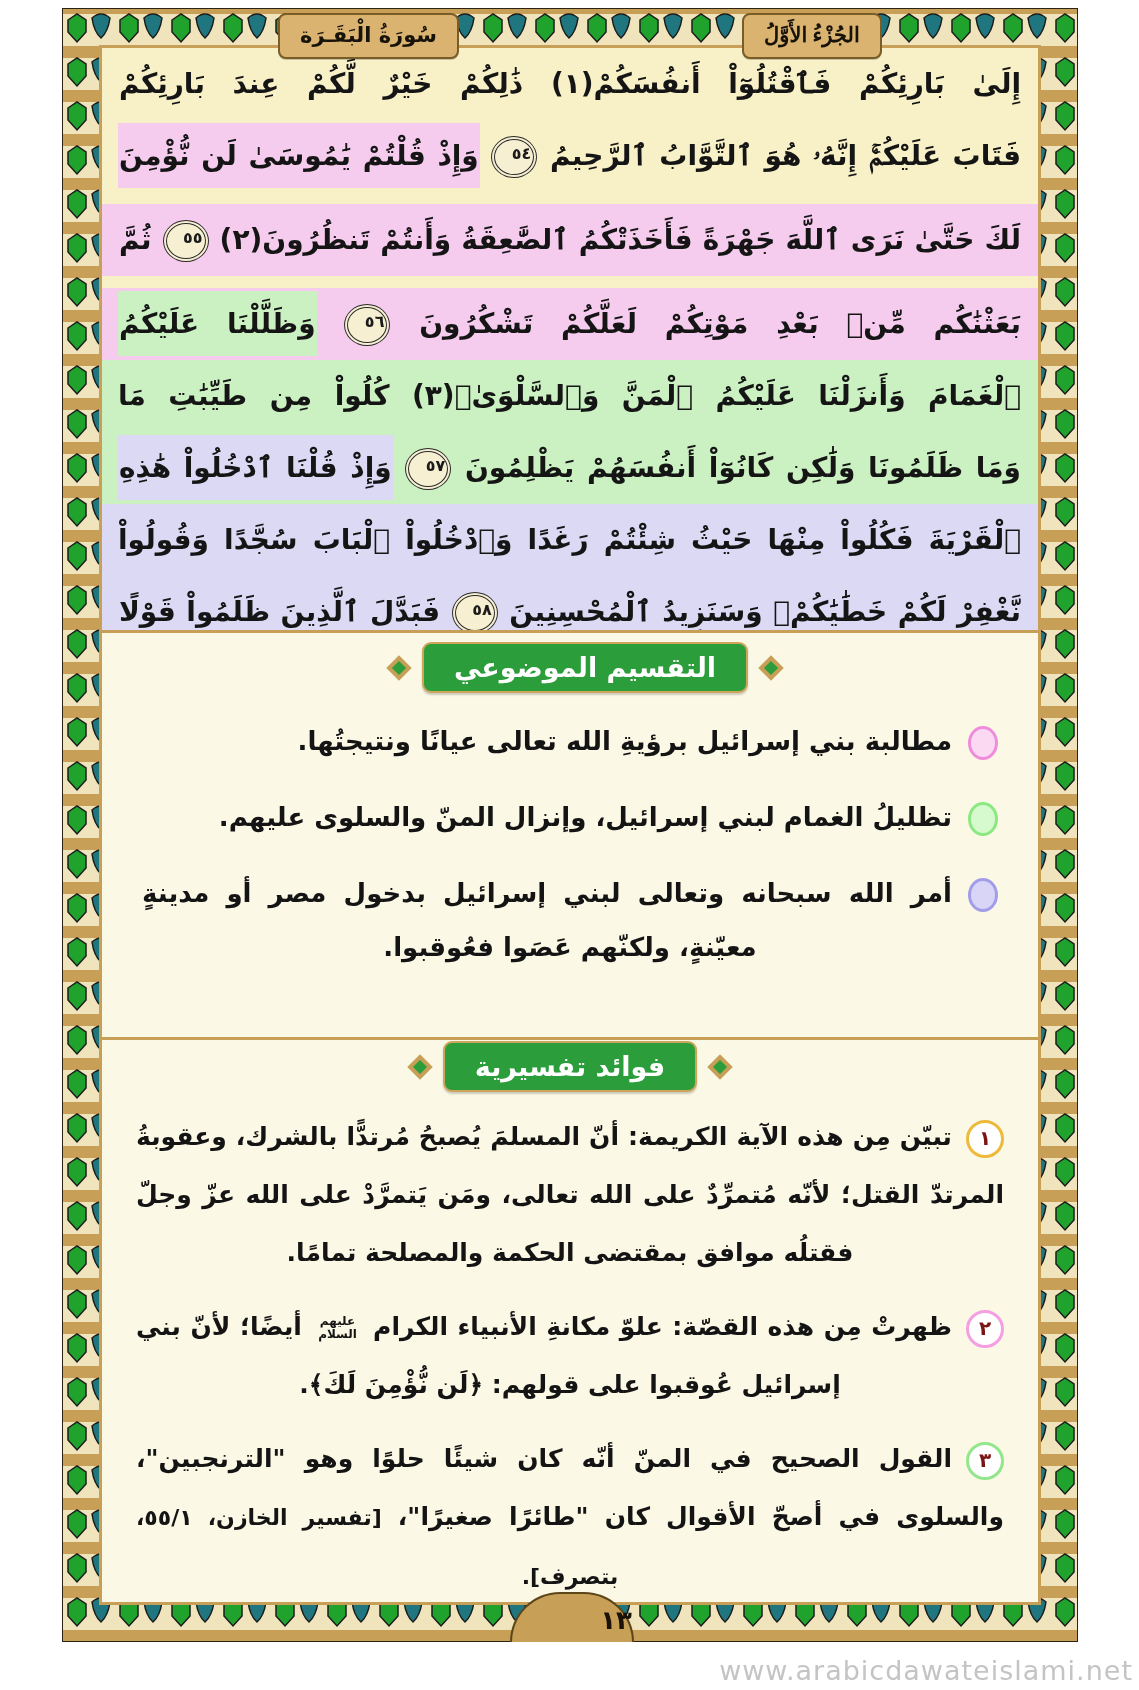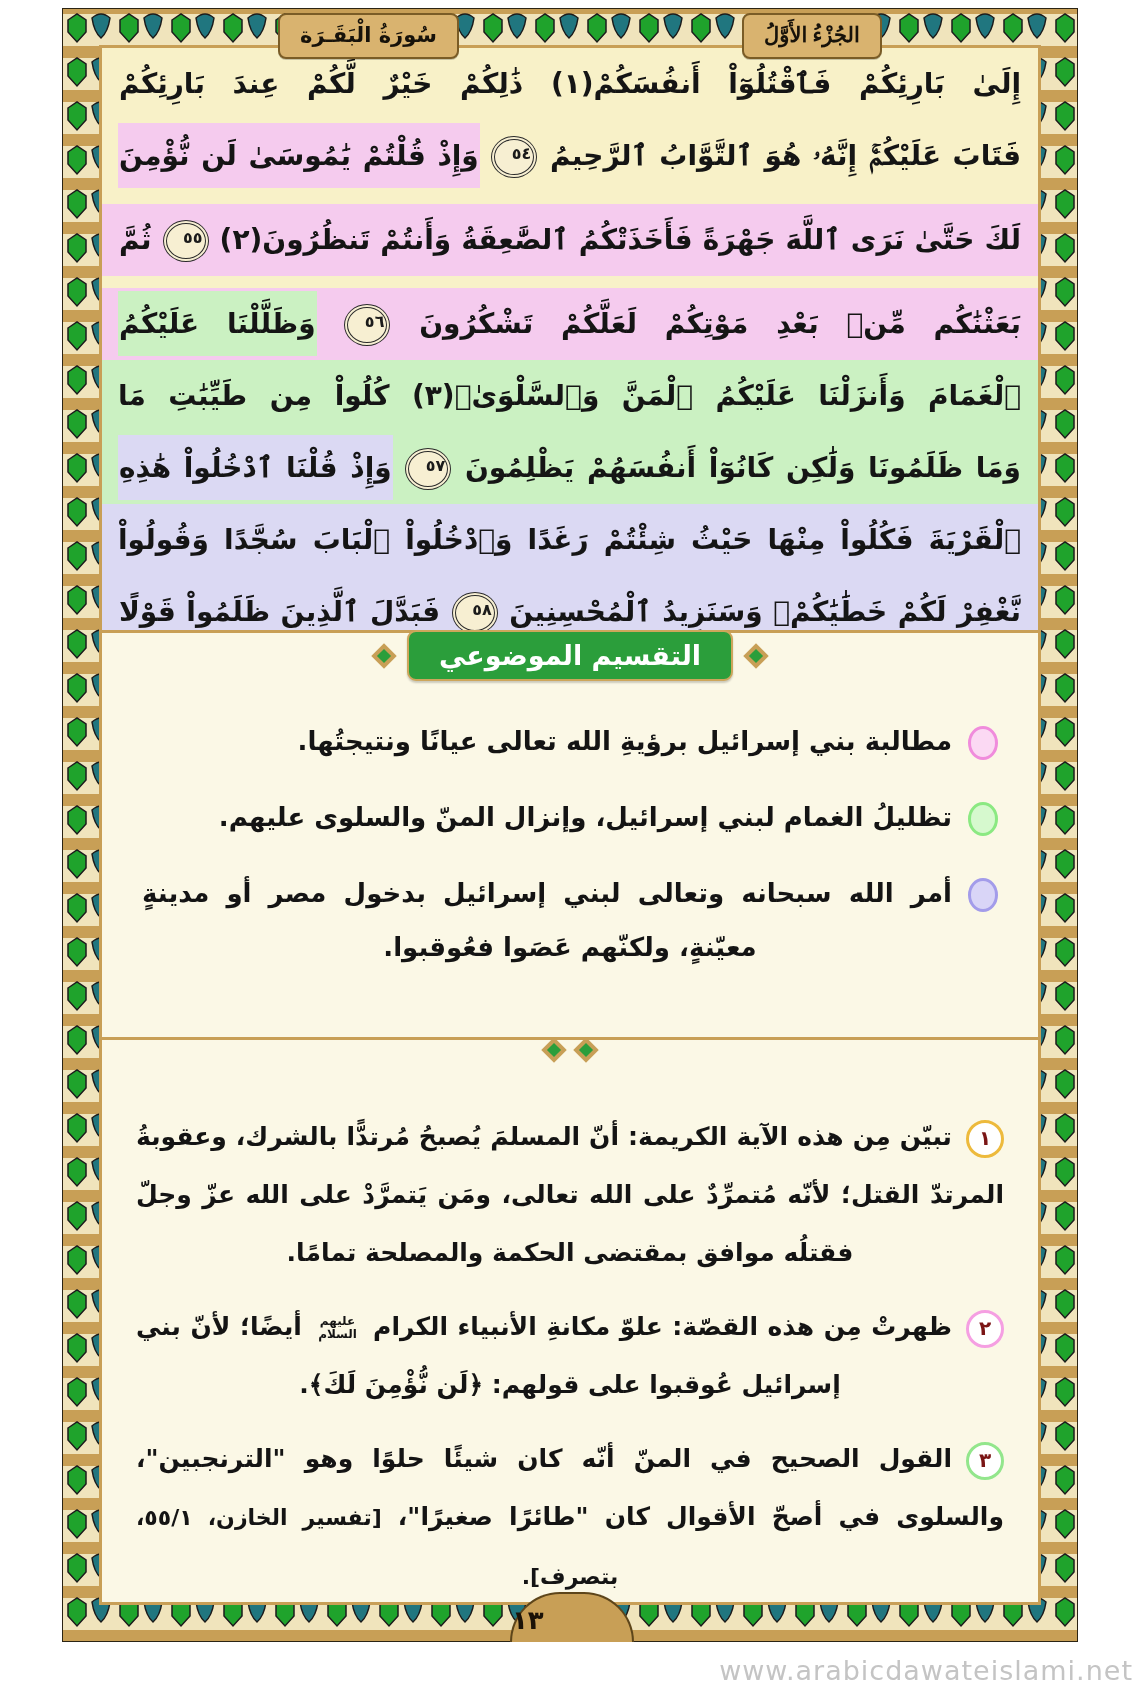--- a/index.html
+++ b/index.html
@@ -57,21 +57,21 @@
   .ring-gold{border:3px solid #EDBA3C;}
   .ring-pink{border:3px solid #F59FE2;}
   .ring-green{border:3px solid #93E68C;}
   .honorific{display:inline-block;font-size:12px;line-height:13px;max-width:44px;
              vertical-align:middle;text-align:center;margin:0 4px;}
   .cite{font-size:22px;}
 
   
   .pagenum-badge{position:absolute;left:510px;top:1592px;width:120px;height:48px;background:#C89F56;
                  border:2px solid #5d451a;border-bottom:none;border-radius:60px 60px 0 0;z-index:4;
-                 text-align:left;line-height:52px;font-size:26px;font-weight:bold;color:#1b1207;}
+                 text-align:right;line-height:52px;font-size:26px;font-weight:bold;color:#1b1207;}
   .watermark{position:absolute;right:6px;bottom:4px;font-size:27px;color:#c4c4c4;
              letter-spacing:1px;z-index:6;font-family:"DejaVu Sans",sans-serif;}
 </style>
 </head>
 <body>
 
 <div class="page">
 
   <svg class="frame-svg" width="1016" height="1634" viewBox="0 0 1016 1634">
     <defs>
@@ -127,21 +127,21 @@
         <span class="seg">نَّغْفِرْ لَكُمْ خَطَٰيَٰكُمْۚ وَسَنَزِيدُ ٱلْمُحْسِنِينَ</span>
         <span class="ayah">٥٨</span>
         <span class="seg">فَبَدَّلَ ٱلَّذِينَ ظَلَمُواْ قَوْلًا</span>
       </div>
     </div>
 
     <div class="sections">
 
       <div class="divider" style="top:0;"></div>
 
-      <div class="banner-row" style="top:0;">
+      <div class="banner-row" style="top:12px;padding-left:15px;">
         <span class="orn"></span>
         <span class="banner">التقسيم الموضوعي</span>
         <span class="orn"></span>
       </div>
 
       <div class="bullets">
         <div class="bullet">
           <span class="dot dot-pink"></span>
           <span>مطالبة بني إسرائيل برؤيةِ الله تعالى عيانًا ونتيجتُها.</span>
         </div>
@@ -152,20 +152,21 @@
         <div class="bullet multiline">
           <span class="dot dot-purple"></span>
           <span>أمر الله سبحانه وتعالى لبني إسرائيل بدخول مصر أو مدينةٍ معيّنةٍ، ولكنّهم عَصَوا فعُوقبوا.</span>
         </div>
       </div>
 
       <div class="divider" style="top:407px;"></div>
 
       <div class="banner-row" style="top:411px;">
         <span class="orn"></span>
+        <span class="banner">فوائد تفسيرية</span>
         <span class="orn"></span>
       </div>
 
       <div class="benefits-list">
         <div class="point">
           <span class="pnum ring-gold">١</span>
           <span>تبيّن مِن هذه الآية الكريمة: أنّ المسلمَ يُصبحُ مُرتدًّا بالشرك، وعقوبةُ المرتدّ القتل؛ لأنّه مُتمرِّدٌ على الله تعالى، ومَن يَتمرَّدْ على الله عزّ وجلّ فقتلُه موافق بمقتضى الحكمة والمصلحة تمامًا.</span>
         </div>
         <div class="point">
           <span class="pnum ring-pink">٢</span>

